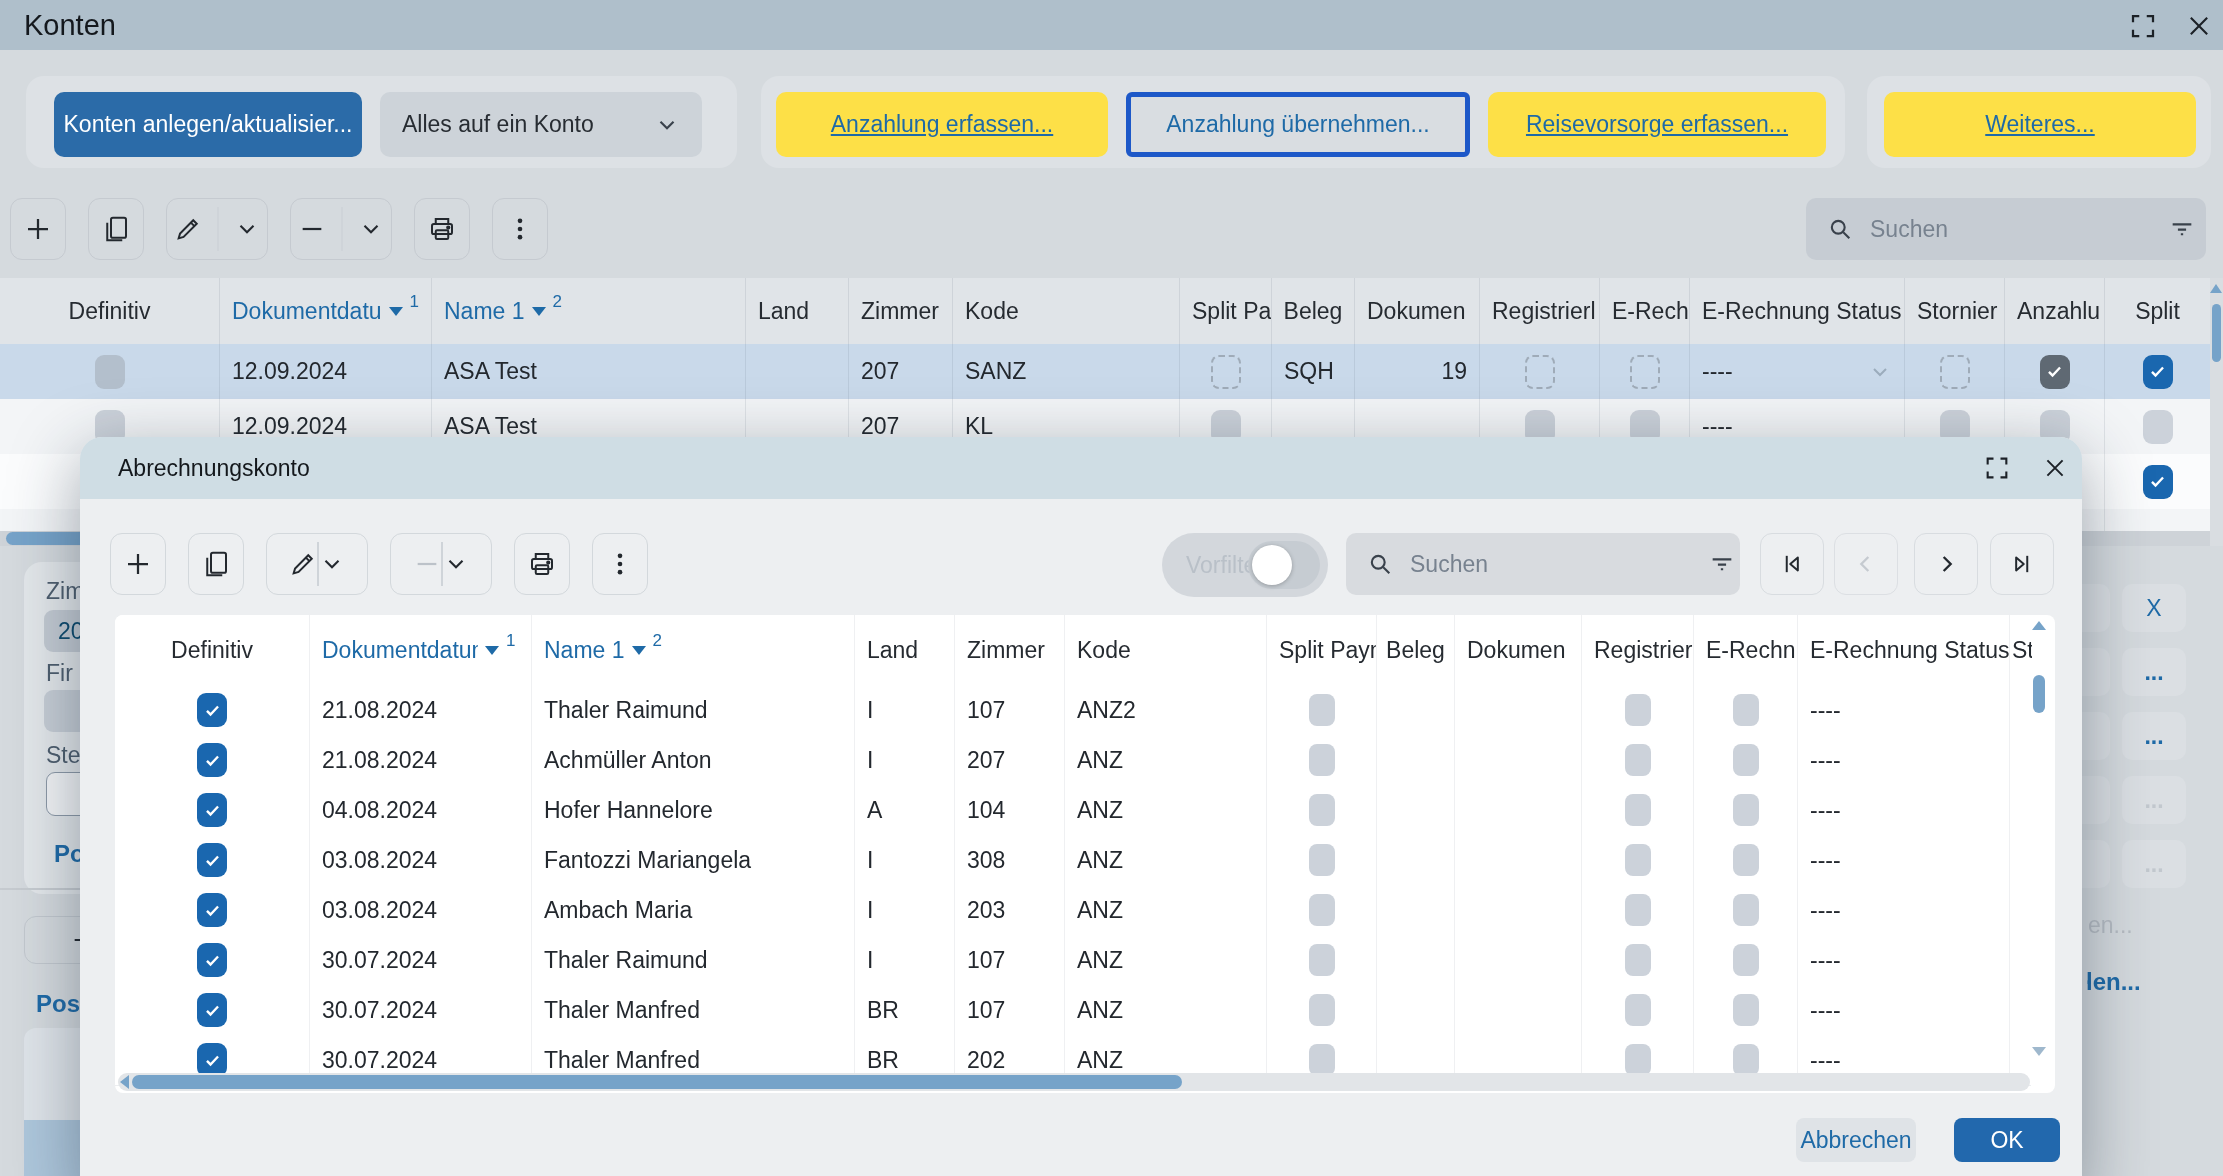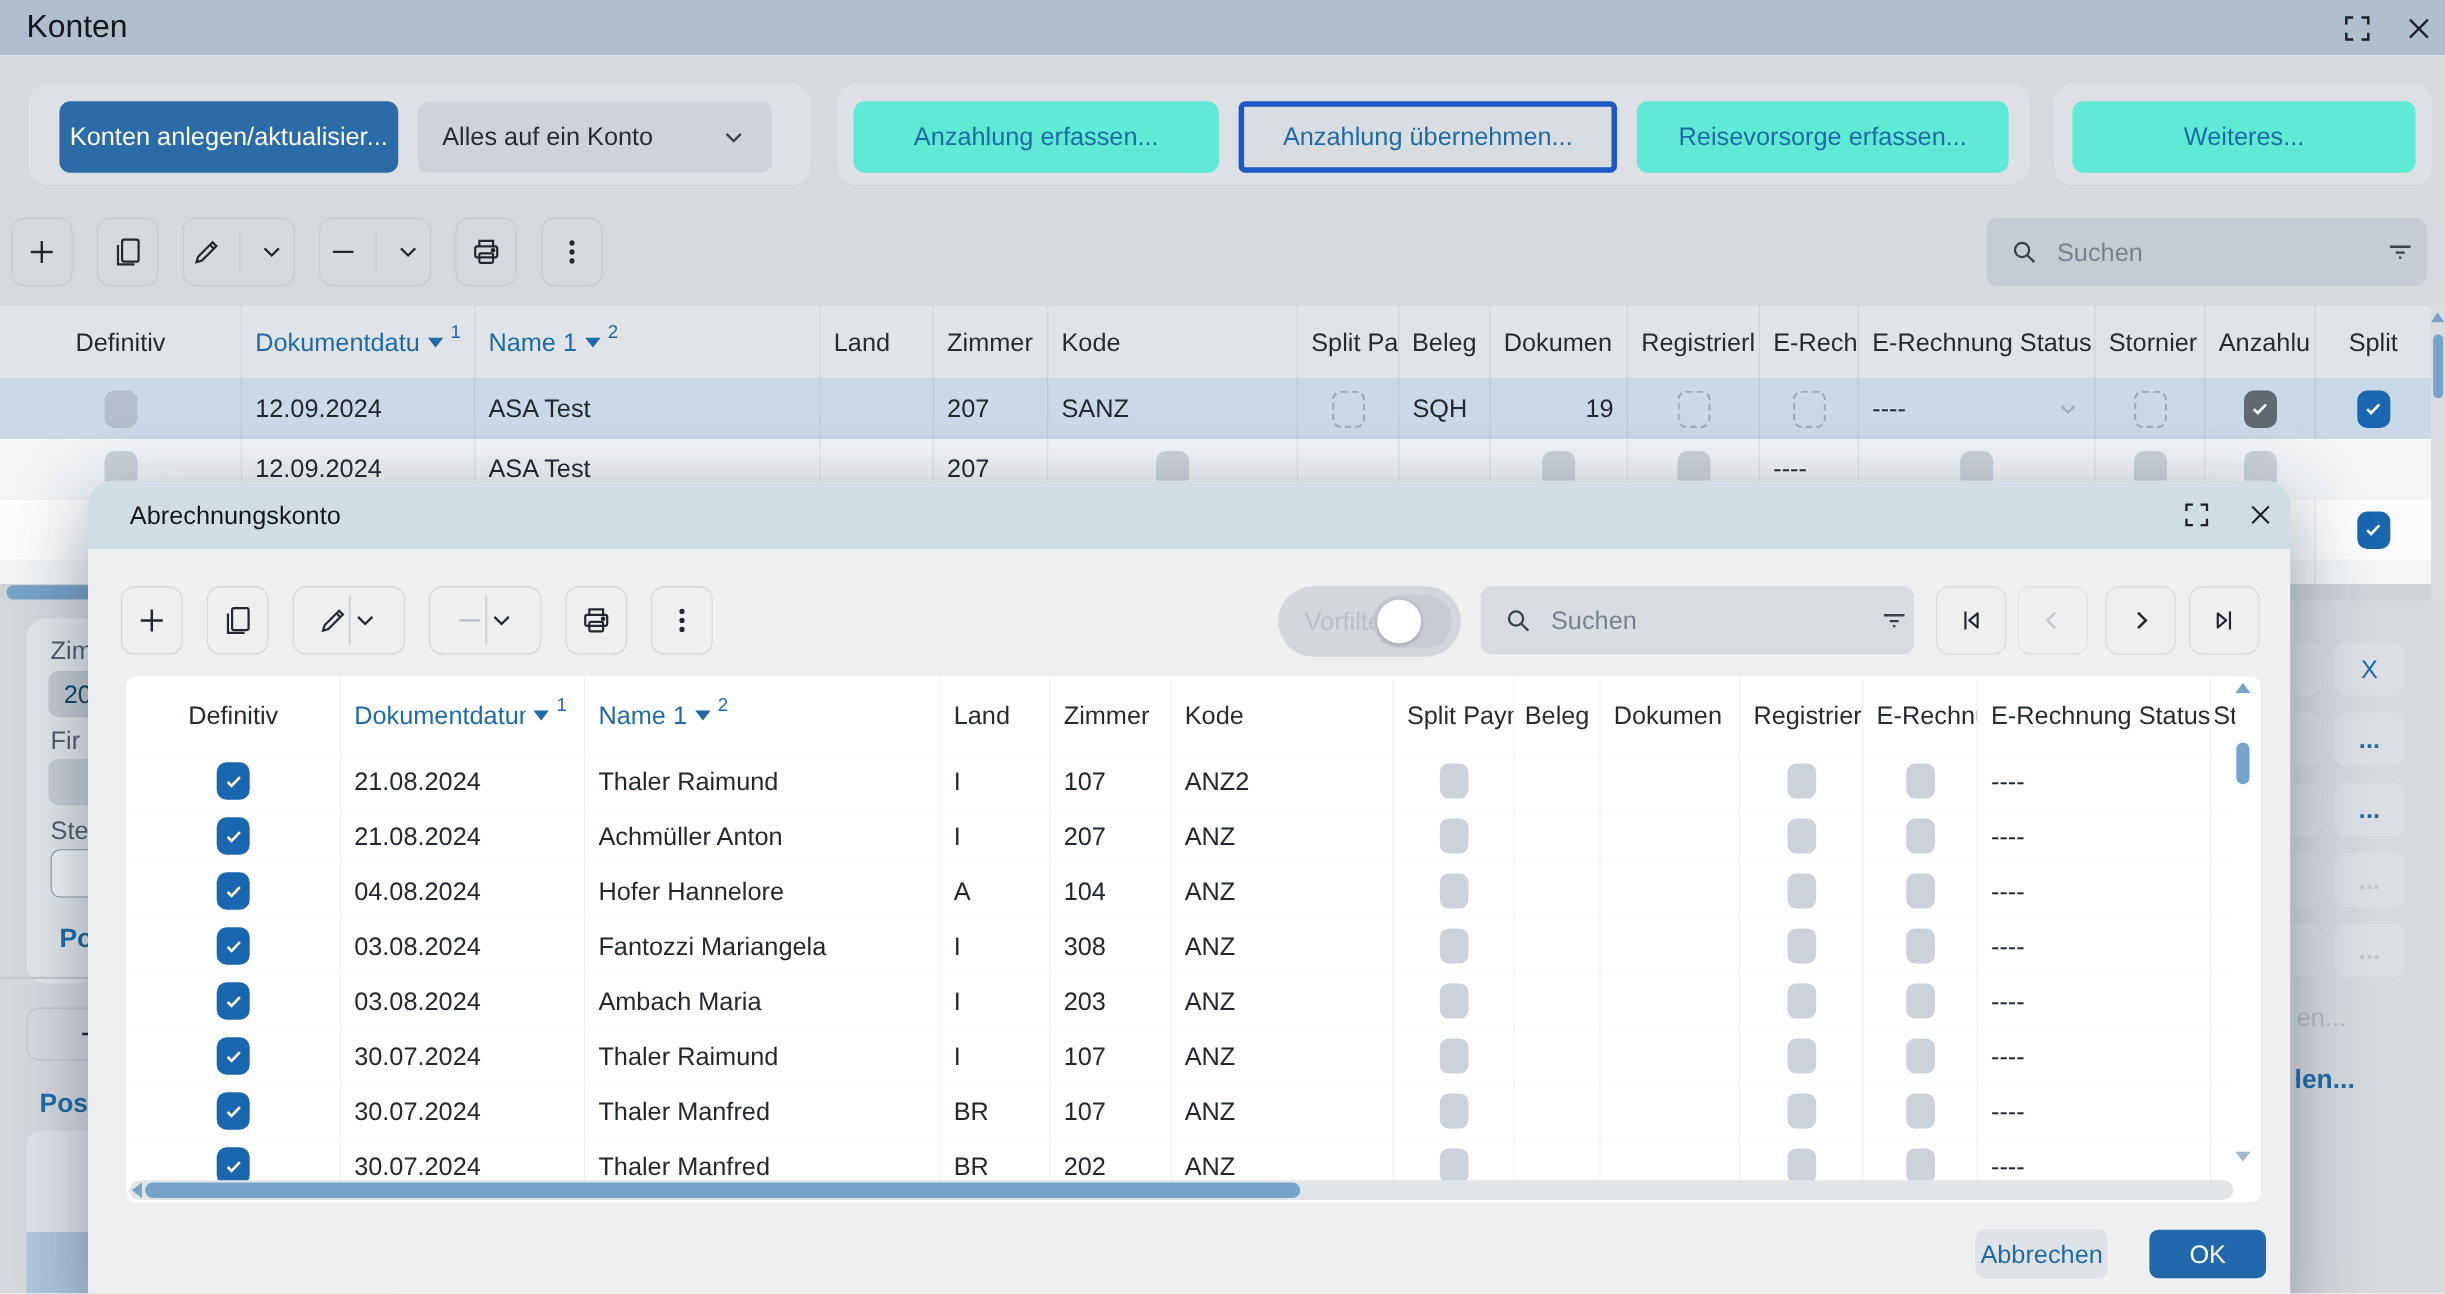--- a/index.html
+++ b/index.html
@@ -10,21 +10,21 @@
   
   .titlebar{left:0;top:0;width:2223px;height:50px;background:#afbfcb;display:flex;align-items:center;}
   .app-title{margin-left:24px;font-size:29px;font-weight:500;color:#14181d;}
   .tb-btn{position:absolute;top:7px;width:38px;height:38px;display:flex;align-items:center;justify-content:center;color:#1c2127;}
 
   
   .card{position:absolute;top:76px;height:92px;background:#dde1e5;border-radius:18px;}
   .btn{position:absolute;top:92px;height:65px;border-radius:10px;display:flex;align-items:center;justify-content:center;
        font-size:23px;cursor:default;box-sizing:border-box;}
   .btn-primary{background:#2b6ba8;color:#fff;}
-  .btn-light{background:#5eead4;color:#1e6aa7;}
+  .btn-light{background:#fde047;color:#1e6aa7;text-decoration:underline;}
   .btn-focus{border:5px solid #1d58c8;border-radius:6px;background:#d9dde1;color:#1e6aa7;}
   .dropdown{background:#cdd3d9;color:#272c32;justify-content:space-between;padding:0 22px;}
 
   
   .icon-btn{position:absolute;height:62px;border:1.5px solid #c5cad0;border-radius:12px;display:flex;
             align-items:center;justify-content:center;color:#23282e;box-sizing:border-box;}
   .combo{justify-content:space-around;}
   .combo .sep{width:1.5px;height:44px;background:#cfd4d9;}
   .dis{color:#bcc2c9;}
   .search-box{position:absolute;height:62px;border-radius:10px;display:flex;align-items:center;background:#c6ccd3;}
@@ -263,20 +263,21 @@
   </div>
 
   <div class="mt-row" style="top:399px;height:55px;background:#f3f5f7;">
     <div class="cell c-center">
         <span class="cb cb-gray"></span>
       </div>
     <div class="cell">12.09.2024</div>
     <div class="cell">ASA Test</div>
     <div class="cell"></div>
     <div class="cell">207</div>
+    <div class="cell">KL</div>
     <div class="cell c-center">
         <span class="cb cb-gray"></span>
       </div>
     <div class="cell"></div>
     <div class="cell c-right"></div>
     <div class="cell c-center">
         <span class="cb cb-gray"></span>
       </div>
     <div class="cell c-center">
         <span class="cb cb-gray"></span>

